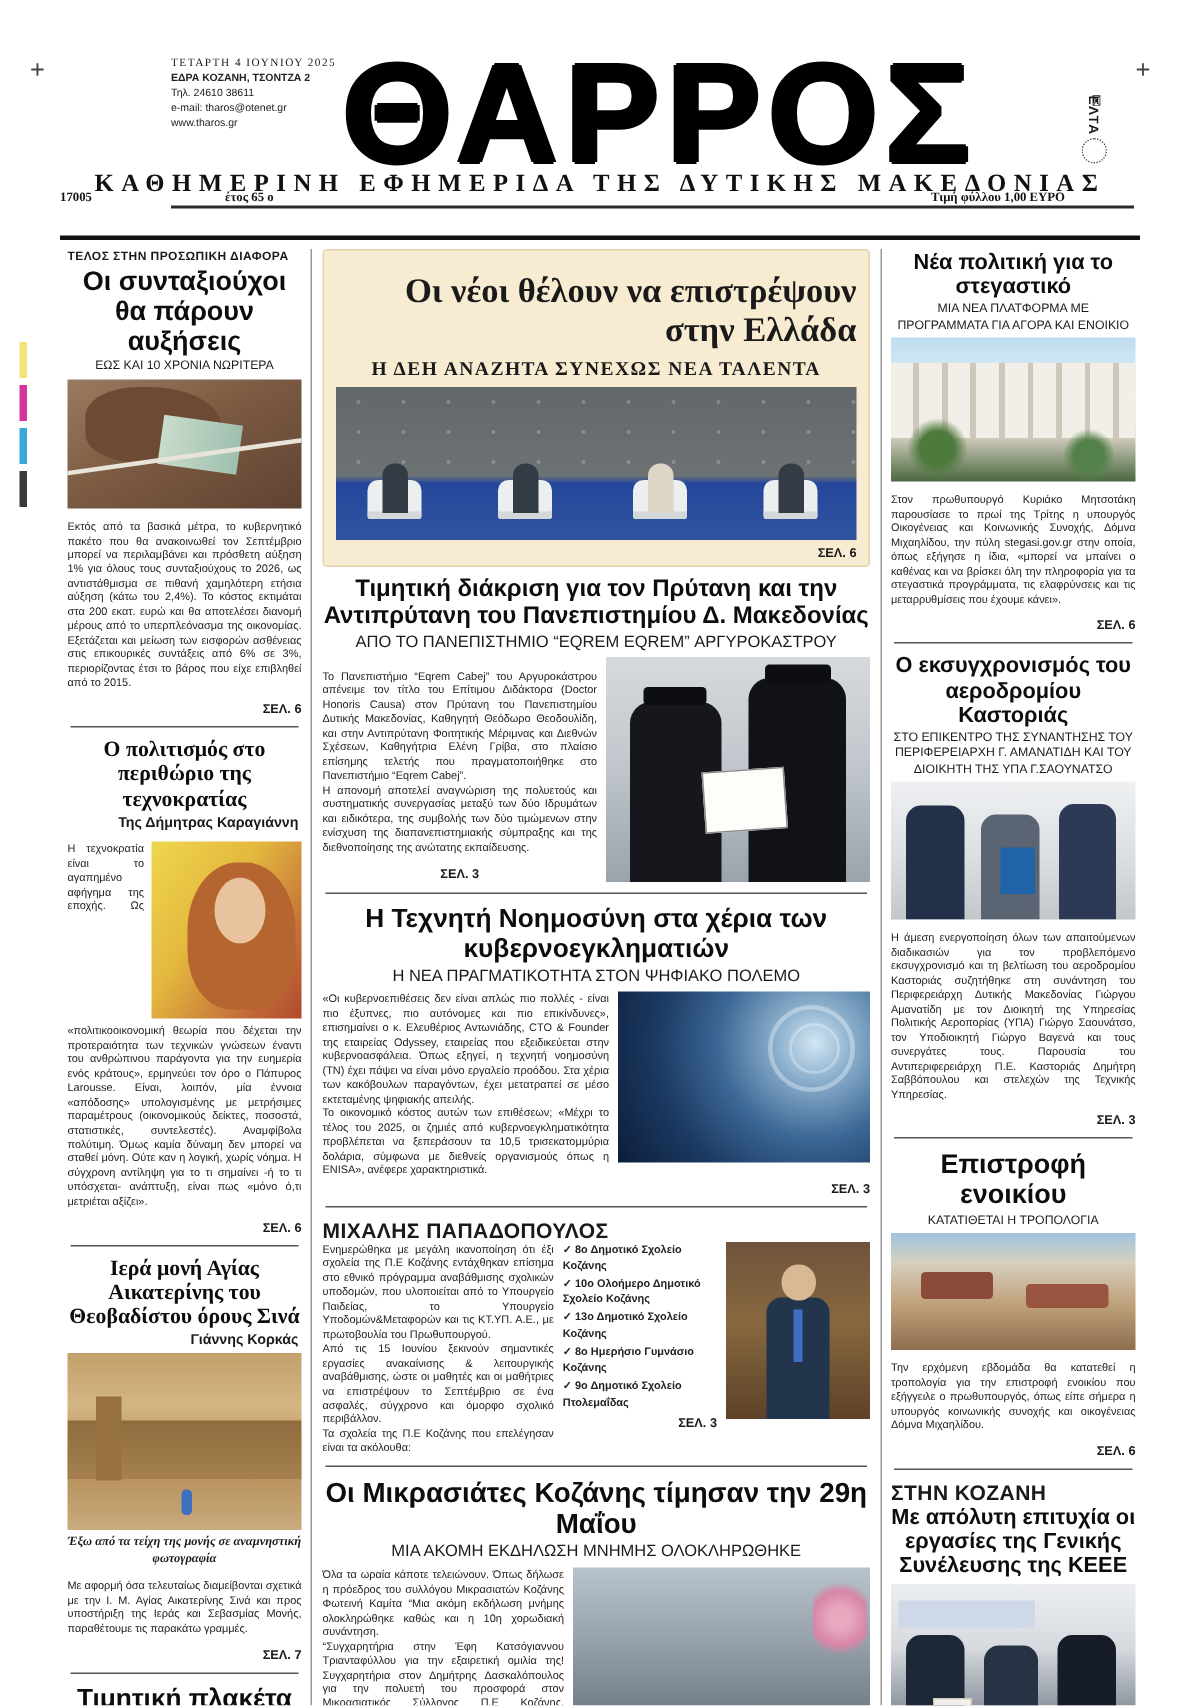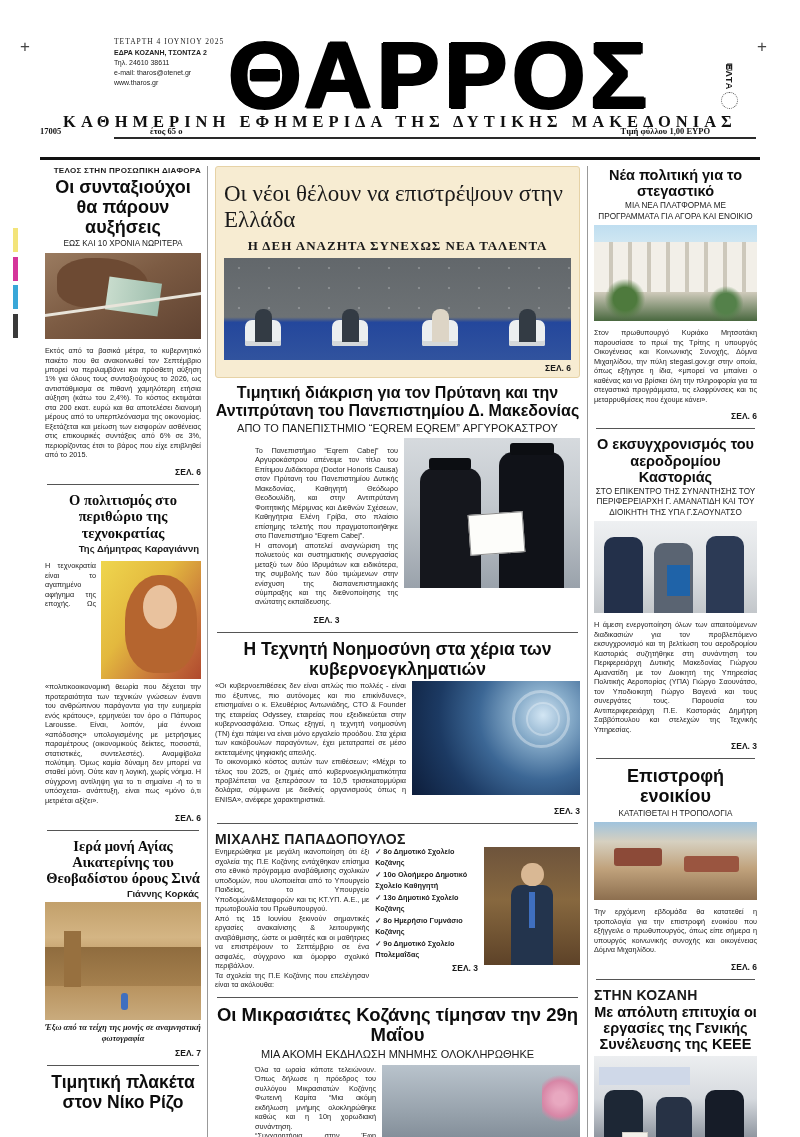--- a/index.html
+++ b/index.html
@@ -31,47 +31,47 @@
   .mast-nums .pr{position:absolute;right:50px;}
   .rule2{position:absolute;left:40px;top:157px;width:720px;height:3px;background:#111;}
   
   .cols{position:absolute;left:45px;top:166px;width:712px;display:flex;}
   .col{box-sizing:border-box;}
   .col-left{width:163px;padding-right:6px;border-right:1px solid #999;}
   .col-center{width:380px;padding:0 7px;border-right:1px solid #999;}
   .col-right{width:169px;padding-left:6px;}
   .hr{border:0;border-top:1.5px solid #555;margin:7px 2px;}
   article{display:block;}
-  .kicker{font-size:8px;font-weight:bold;text-align:right;letter-spacing:.3px;}
+  .kicker{font-size:8px;font-weight:bold;text-align:left;letter-spacing:.3px;}
   .kicker.lft{text-align:left;font-size:14px;}
   .hl{font-weight:bold;text-align:center;line-height:1.12;color:#0d0d0d;margin:1px 0 2px;}
   .hl.sans15{font-size:18px;}
   .hl.serif14{font-family:"Liberation Serif",serif;font-size:14.5px;}
   .hl.sans17{font-size:17.5px;}
   .hl.sans14{font-size:14.5px;}
   .hl.sans18{font-size:18.5px;}
   .hl.sans16{font-size:16px;}
   .sub{font-size:8.2px;font-weight:normal;text-align:center;line-height:1.25;margin-bottom:3px;}
   .sub.s11{font-size:11px;}
   .byline{font-size:9.5px;font-weight:bold;text-align:right;margin:0 2px 3px 0;}
   .body{font-size:7.3px;line-height:1.3;text-align:justify;color:#222;white-space:pre-line;}
   .pageref{font-size:8.5px;font-weight:bold;text-align:right;margin-top:2px;}
   .caption{font-family:"Liberation Serif",serif;font-style:italic;font-weight:bold;
            font-size:8.3px;text-align:center;line-height:1.3;margin:3px 0;}
   .photo{position:relative;overflow:hidden;margin:3px 0;}
   
   .lead-box{background:#f7ecd2;border:1px solid #e6d2a6;border-radius:3px;padding:8px 8px 4px;}
   .lead-kicker{font-family:"Liberation Serif",serif;font-weight:bold;font-size:14px;
                letter-spacing:2px;text-align:center;}
-  .lead-title{font-family:"Liberation Serif",serif;font-weight:normal;font-size:23px;
-              line-height:1.15;text-align:left;margin:6px 0 4px;}
+  .lead-title{font-family:"Liberation Serif",serif;font-weight:bold;font-size:23px;
+              line-height:1.15;text-align:right;margin:6px 0 4px;}
   .lead-sub{font-family:"Liberation Serif",serif;font-weight:bold;font-size:13px;
             letter-spacing:1px;text-align:center;margin-bottom:4px;}
   .split{display:flex;gap:6px;}
-  .split .grow{flex:1;margin-left:40px;}
+  .split .grow{flex:1;}
   .check-list{font-size:7.3px;line-height:1.5;font-weight:bold;color:#222;}
   .check-list div{margin-bottom:1px;}
   
   .ph-money{height:86px;background:linear-gradient(150deg,#9a7b60 0%,#7c5b43 45%,#5f4231 100%);}
   .ph-money .hand{position:absolute;left:8%;top:6%;width:58%;height:58%;background:#6d4a33;border-radius:42% 58% 50% 40%;}
   .ph-money .note{position:absolute;left:40%;top:32%;width:34%;height:38%;background:linear-gradient(90deg,#c8dccd,#9fbfae);transform:rotate(8deg);}
   .ph-money .line{position:absolute;left:-10%;top:58%;width:120%;height:3px;background:#e8e4da;transform:rotate(-8deg);}
   .ph-panel{height:102px;background:linear-gradient(180deg,#62676b 0%,#6d7275 58%,#24479c 63%,#31539e 100%);}
   .ph-panel .icons{position:absolute;inset:0 0 40% 0;background-image:radial-gradient(circle,rgba(255,255,255,.22) 1px,transparent 1.6px);background-size:30px 20px;}
   .ph-panel .chair{position:absolute;bottom:14px;width:36px;height:26px;background:#eceff0;border-radius:7px 7px 2px 2px;box-shadow:inset 0 -5px 0 #d4d8da;}
@@ -190,20 +190,21 @@
 
       <article>
         <h2 class="hl serif14">Ιερά μονή Αγίας Αικατερίνης του Θεοβαδίστου όρους Σινά</h2>
         <div class="byline">Γιάννης Κορκάς</div>
         <div class="photo ph-monastery">
           <div class="wall"></div>
           <div class="tower"></div>
           <div class="person"></div>
         </div>
         <div class="caption">Έξω από τα τείχη της μονής σε αναμνηστική φωτογραφία</div>
+        <p class="body">Με αφορμή όσα τελευταίως διαμείβονται σχετικά με την Ι. Μ. Αγίας Αικατερίνης Σινά και προς υποστήριξη της Ιεράς και Σεβασμίας Μονής, παραθέτουμε τις παρακάτω γραμμές.</p>
         <div class="pageref">ΣΕΛ. 7</div>
       </article>
 
       <hr class="hr">
 
       <article>
         <h2 class="hl sans17">Τιμητική πλακέτα στον Νίκο Ρίζο</h2>
 
       </article>
 
@@ -244,20 +245,21 @@
             <div class="cap2"></div>
             <div class="dip"></div>
           </div>
         </div>
       </article>
 
       <hr class="hr">
 
       <article>
         <h2 class="hl sans17">Η Τεχνητή Νοημοσύνη στα χέρια των κυβερνοεγκληματιών</h2>
+        <div class="sub s11">Η  ΝΕΑ  ΠΡΑΓΜΑΤΙΚΟΤΗΤΑ ΣΤΟΝ ΨΗΦΙΑΚΟ ΠΟΛΕΜΟ</div>
         <div class="split">
           <p class="body grow" style="margin:0;">«Οι κυβερνοεπιθέσεις δεν είναι απλώς πιο πολλές - είναι πιο έξυπνες, πιο αυτόνομες και πιο επικίνδυνες», επισημαίνει ο κ. Ελευθέριος Αντωνιάδης, CTO &amp; Founder της εταιρείας Odyssey, εταιρείας που εξειδικεύεται στην κυβερνοασφάλεια. Όπως εξηγεί, η τεχνητή νοημοσύνη (ΤΝ) έχει πάψει να είναι μόνο εργαλείο προόδου. Στα χέρια των κακόβουλων παραγόντων, έχει μετατραπεί σε μέσο εκτεταμένης ψηφιακής απειλής.
 Το οικονομικό κόστος αυτών των επιθέσεων; «Μέχρι το τέλος του 2025, οι ζημιές από κυβερνοεγκληματικότητα προβλέπεται να ξεπεράσουν τα 10,5 τρισεκατομμύρια δολάρια, σύμφωνα με διεθνείς οργανισμούς όπως η ENISA», ανέφερε χαρακτηριστικά.</p>
           <div class="photo ph-cyber">
             <div class="ring"></div>
             <div class="ring2"></div>
           </div>
         </div>
         <div class="pageref">ΣΕΛ. 3</div>
       </article>
@@ -266,21 +268,21 @@
 
       <article>
         <div class="kicker lft">ΜΙΧΑΛΗΣ ΠΑΠΑΔΟΠΟΥΛΟΣ</div>
         <div class="split">
           <p class="body" style="flex:1.5;margin:0;">Ενημερώθηκα με μεγάλη ικανοποίηση ότι έξι σχολεία της Π.Ε Κοζάνης εντάχθηκαν επίσημα στο εθνικό πρόγραμμα αναβάθμισης σχολικών υποδομών, που υλοποιείται από το Υπουργείο Παιδείας, το Υπουργείο Υποδομών&amp;Μεταφορών και τις ΚΤ.ΥΠ. Α.Ε., με πρωτοβουλία του Πρωθυπουργού.
 Από τις 15 Ιουνίου ξεκινούν σημαντικές εργασίες ανακαίνισης &amp; λειτουργικής αναβάθμισης, ώστε οι μαθητές και οι μαθήτριες να επιστρέψουν το Σεπτέμβριο σε ένα ασφαλές, σύγχρονο και όμορφο σχολικό περιβάλλον.
 Τα σχολεία της Π.Ε Κοζάνης που επελέγησαν είναι τα ακόλουθα:</p>
           <div style="flex:1;">
             <div class="check-list">
               <div>✓ 8ο Δημοτικό Σχολείο Κοζάνης</div>
-              <div>✓ 10ο Ολοήμερο Δημοτικό Σχολείο Καθηγητή</div>
+              <div>✓ 10ο Ολοήμερο Δημοτικό Σχολείο Κοζάνης</div>
               <div>✓ 13ο Δημοτικό Σχολείο Κοζάνης</div>
               <div>✓ 8ο Ημερήσιο Γυμνάσιο Κοζάνης</div>
               <div>✓ 9ο Δημοτικό Σχολείο Πτολεμαΐδας</div>
             </div>
             <div class="pageref">ΣΕΛ. 3</div>
           </div>
           <div class="photo ph-parliament">
             <div class="suit"></div>
             <div class="head"></div>
             <div class="tie"></div>

